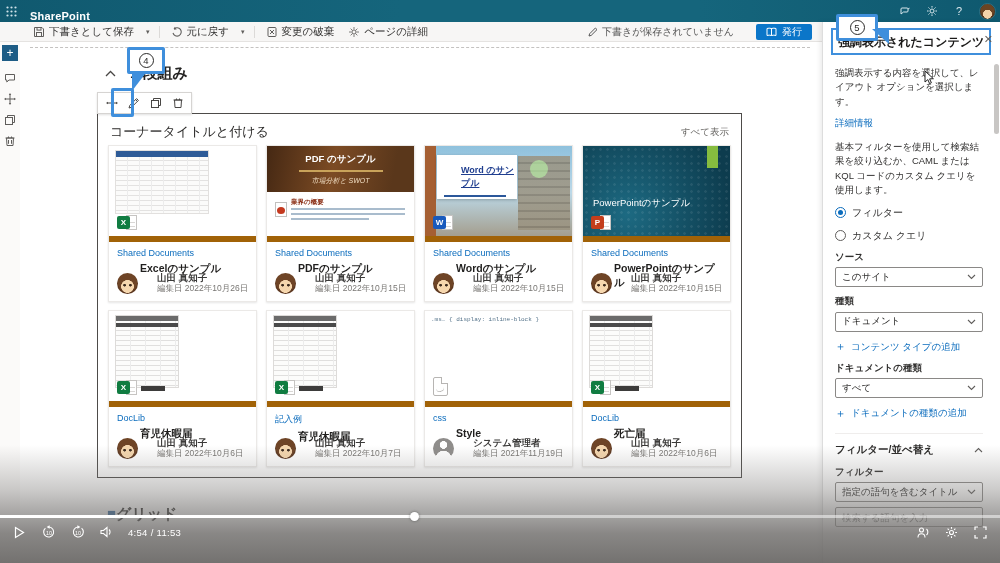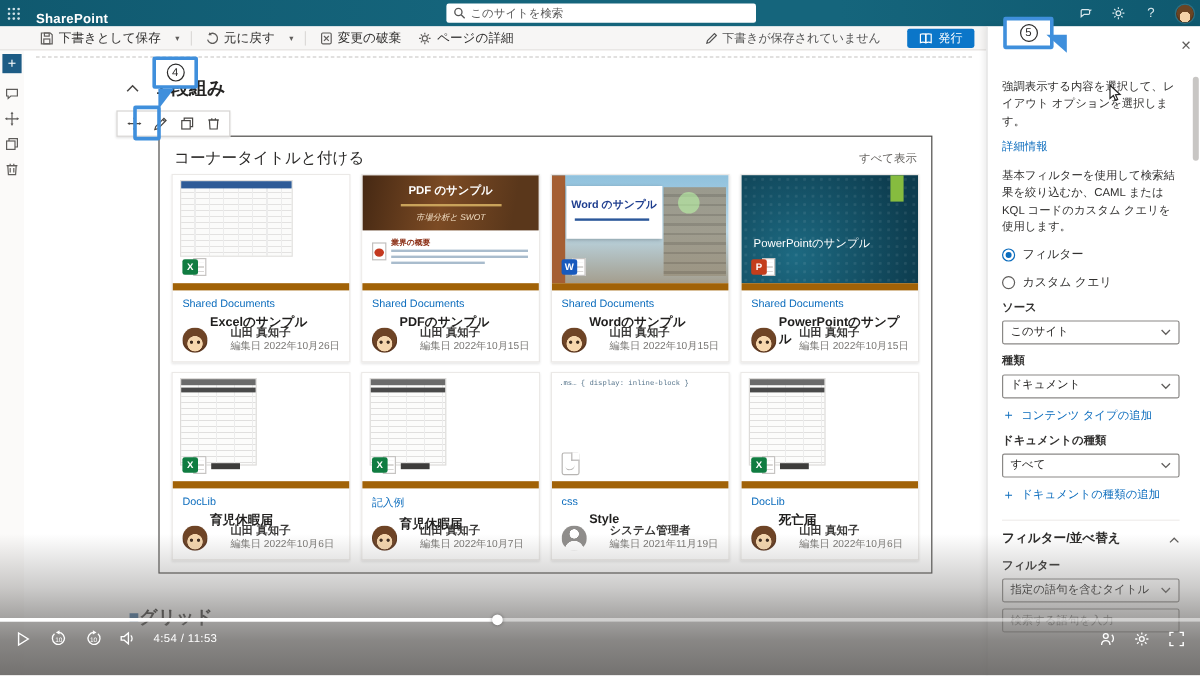--- a/index.html
+++ b/index.html
@@ -38,21 +38,21 @@
   
   .canvas { position:absolute; left:20px; top:42px; width:802px; height:521px; background:#fff; }
   .addline { position:absolute; left:10px; top:5px; width:780px; border-top:1px dashed #c4c2c0; }
   .secthead { position:absolute; left:85px; top:22px; display:flex; align-items:center; gap:14px; }
   .collapse-chev { color:#484644; cursor:pointer; display:flex; }
   .sectitle { font-size:15px; font-weight:bold; color:#252423; }
 
   .wp-toolbar { position:absolute; left:77px; top:50px; height:22px; display:flex; align-items:center; gap:7px; background:#fff; border:1px solid #d6d4d2; box-shadow:0 1px 2px rgba(0,0,0,.12); padding:0 6px; z-index:20; }
   .wp-tool { width:15px; height:15px; color:#494745; display:flex; align-items:center; justify-content:center; cursor:pointer; }
 
-  .wp-frame { position:absolute; left:77px; top:71px; width:645px; height:365px; border:1.5px solid #4d4b49; background:#fff;margin-left:35px; }
+  .wp-frame { position:absolute; left:77px; top:71px; width:645px; height:365px; border:1.5px solid #4d4b49; background:#fff; }
   .wp-title { position:absolute; left:12px; top:9px; font-size:13px; color:#2b2a29; }
   .see-all { position:absolute; right:12px; top:12px; font-size:9.5px; color:#666461; cursor:pointer; }
   .cardgrid { position:absolute; left:10px; top:31px; width:623px; display:grid; grid-template-columns:repeat(4,1fr); column-gap:9px; row-gap:8px; }
 
   .card { position:relative; height:157px; background:#fff; border:1px solid #ebe9e7; box-shadow:0 1px 2px rgba(0,0,0,.10); cursor:pointer; }
   .thumb { position:relative; height:96px; overflow:hidden; border-bottom:6px solid #a16207; background:#fff; }
   .lib { display:block; margin:6px 8px 0; font-size:9px; color:#0b6cbd; text-decoration:none; }
   .ctitle { margin:4px 8px 0; font-size:10.5px; font-weight:bold; color:#201f1e;padding-left:23px; }
   .author { position:absolute; left:8px; bottom:7px; display:flex; align-items:flex-end; gap:19px; }
   .avatar { width:21px; height:21px; border-radius:50%; flex:0 0 auto;
@@ -98,21 +98,21 @@
   .thumb-pdf .pline.l1 { top:62px; width:114px; }
   .thumb-pdf .pline.l2 { top:67px; width:114px; }
   .thumb-pdf .pline.l3 { top:72px; width:78px; }
 
   .thumb-word { background:linear-gradient(to bottom,#8fc1dd 0%,#bcd9e8 52%,#a49e8e 100%); }
   .thumb-word::before { content:""; position:absolute; left:0; top:0; width:11px; height:100%; background:#a55f33; }
   .thumb-word::after { content:""; position:absolute; right:2px; top:10px; width:52px; height:74px;
     background:repeating-linear-gradient(to bottom,#9a927f 0 6px,#847c6b 6px 8px); opacity:.85; }
   .thumb-word .flare { position:absolute; right:24px; top:14px; width:18px; height:18px; border-radius:50%; background:rgba(190,255,170,.55); z-index:2; }
   .thumb-word .wbox { position:absolute; left:12px; top:9px; width:80px; height:44px; background:#fff; box-shadow:0 1px 3px rgba(0,0,0,.25); z-index:2; }
-  .thumb-word .wtitle { display:block; padding:9px 0 0 4px; font-size:9px; font-weight:bold; color:#1f3e8f; }
+  .thumb-word .wtitle { display:block; padding:9px 0 0 24px; font-size:9px; font-weight:bold; color:#1f3e8f;text-decoration:underline; }
   .thumb-word .wrule { display:block; margin:5px 0 0 7px; width:62px; height:2px; background:#2b579a; }
 
   .thumb-ppt { background:radial-gradient(circle at 30% 75%,#1d6a82,#0d3c4e 85%); }
   .thumb-ppt::before { content:""; position:absolute; inset:0; background-image:radial-gradient(rgba(255,255,255,.08) 1px, rgba(0,0,0,0) 1.6px); background-size:7px 7px; }
   .thumb-ppt .gtab { position:absolute; right:12px; top:0; width:11px; height:22px; background:#86bc3f; }
   .thumb-ppt .stitle { position:absolute; left:10px; bottom:26px; color:#fff; font-size:9.5px; }
 
   .thumb-css .codeline { position:absolute; left:6px; top:5px; font-size:6px; color:#55738a; font-family:"Liberation Mono","DejaVu Sans Mono",monospace; }
   .thumb-css .fileicon { position:absolute; left:8px; bottom:5px; width:15px; height:19px; background:#fff; border:1.5px solid #b7b5b3; border-radius:2px; }
   .thumb-css .fileicon::before { content:""; position:absolute; right:-1px; top:-1px; width:6px; height:6px; background:#fff; border-left:1.5px solid #b7b5b3; border-bottom:1.5px solid #b7b5b3; }
@@ -187,29 +187,20 @@
             <circle cx="1.5" cy="5.5" r="1.1"></circle>
             <circle cx="5.5" cy="5.5" r="1.1"></circle>
             <circle cx="9.5" cy="5.5" r="1.1"></circle>
             <circle cx="1.5" cy="9.5" r="1.1"></circle>
             <circle cx="5.5" cy="9.5" r="1.1"></circle>
             <circle cx="9.5" cy="9.5" r="1.1"></circle>
           </g>
         </svg>
     </div>
     <span class="appname">SharePoint</span>
-    <div class="searchbox">
-      <span style="display:flex;margin-right:4px;">
-        <svg width="10" height="10" viewBox="0 0 10 10">
-            <circle cx="4" cy="4" r="3" fill="none" stroke="#555" stroke-width="1.1"></circle>
-            <line x1="6.3" y1="6.3" x2="9.2" y2="9.2" stroke="#555" stroke-width="1.1"></line>
-          </svg>
-      </span>
-      <input type="text" placeholder="このサイトを検索" style="">
-    </div>
     <div class="topicons">
       <span class="topicon">
         <svg width="12" height="12" viewBox="0 0 12 12">
             <path d="M2 9 L2 4 Q2 3 3 3 L8 3 Q9 3 9 4 L9 6 Q9 7 8 7 L4.5 7 Z" fill="none" stroke="#d8e7ec" stroke-width="1"></path>
             <line x1="9" y1="4" x2="10.5" y2="3.2" stroke="#d8e7ec" stroke-width="1"></line>
           </svg>
       </span>
       <span class="topicon">
         <svg width="12" height="12" viewBox="0 0 12 12">
             <circle cx="6" cy="6" r="2" fill="none" stroke="#d8e7ec" stroke-width="1"></circle>
@@ -551,20 +542,23 @@
     </div>
   </div>
         </div>
     </div>
 
     <div class="gridheading"><span class="sq">■</span><span>グリッド</span></div>
   </div>
 
   <div class="panel">
     <div class="panel-head">
+      <span class="panel-title-box">
+        <span class="panel-title">強調表示されたコンテンツ</span>
+      </span>
       <span class="panel-close">✕</span>
     </div>
     <div class="panel-body">
       <div class="panel-desc">強調表示する内容を選択して、レイアウト オプションを選択します。</div>
       <span class="panel-link">詳細情報</span>
       <div class="panel-para">基本フィルターを使用して検索結果を絞り込むか、CAML または KQL コードのカスタム クエリを使用します。</div>
 
       <div class="radio-row">
         <span class="radio sel"></span>
         <span class="radio-label">フィルター</span>

